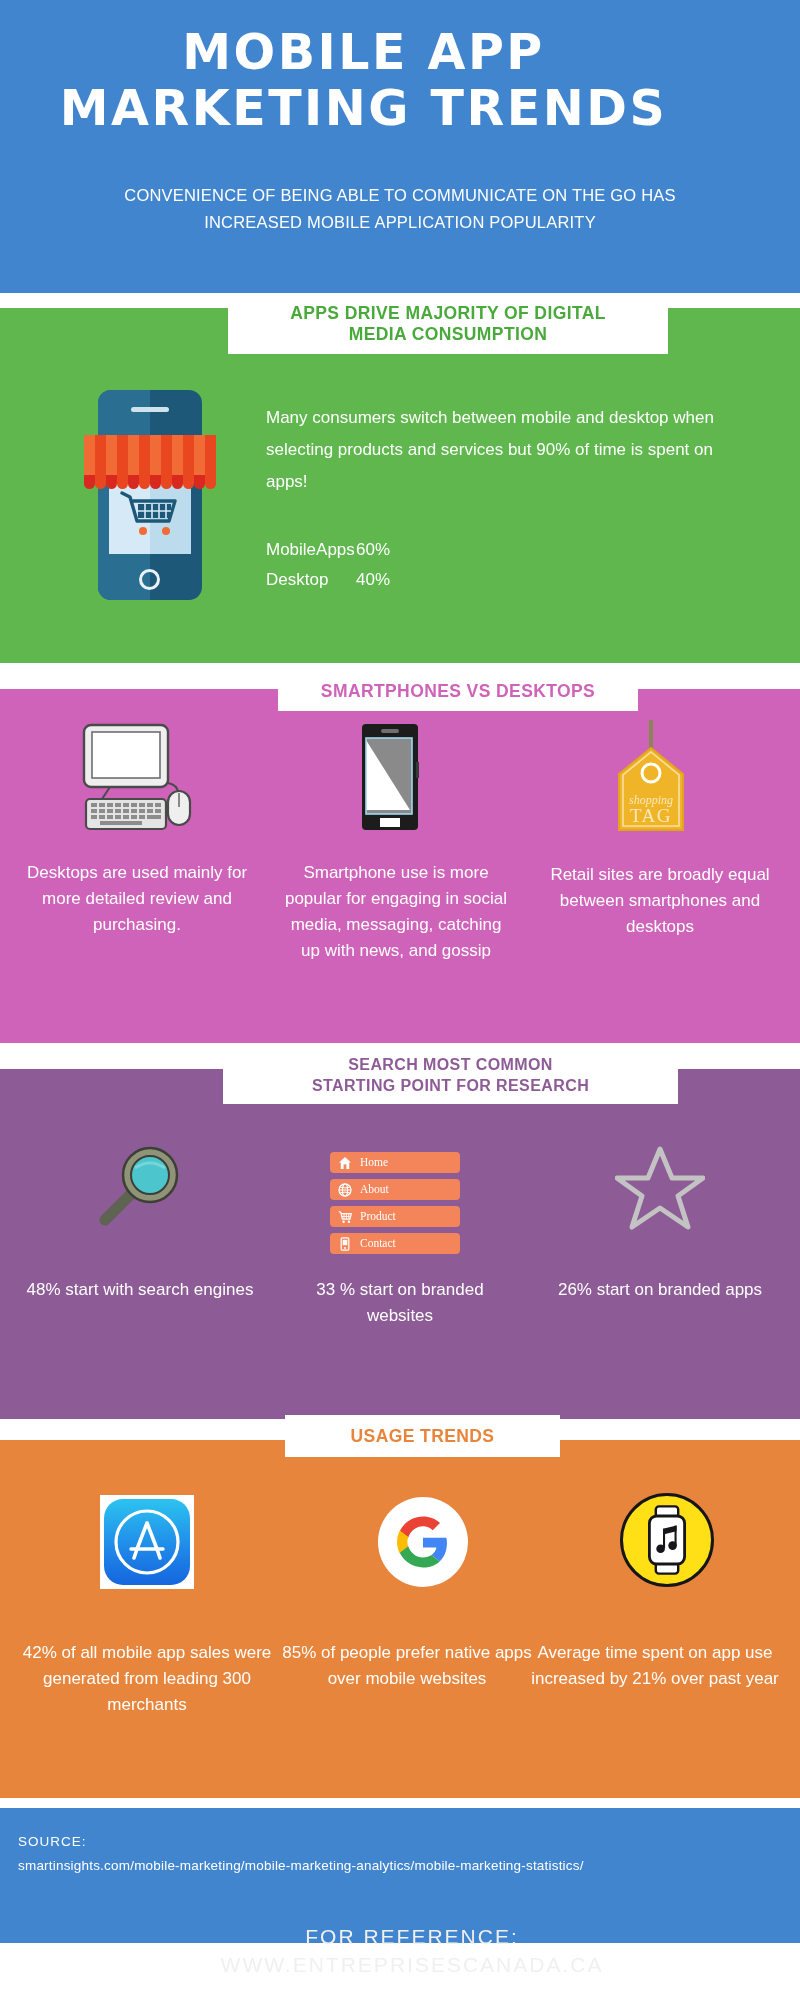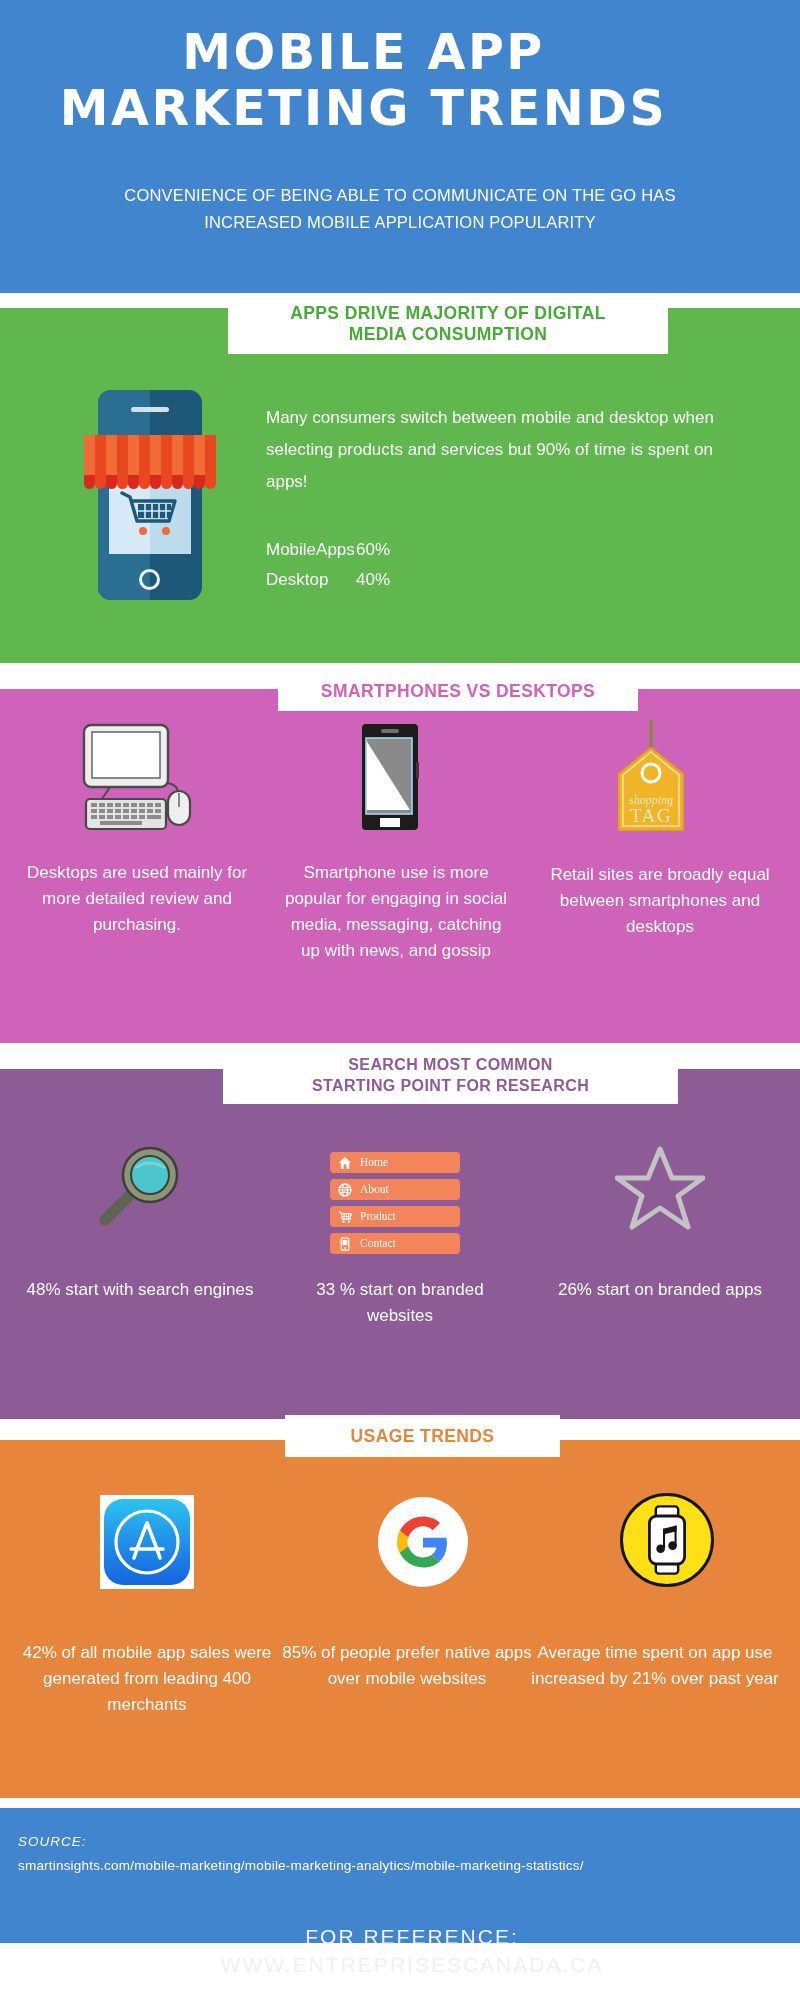--- a/index.html
+++ b/index.html
@@ -127,21 +127,21 @@
   .google-ico { position:absolute; left:378px; top:1497px; width:90px; height:90px; background:#ffffff; border-radius:50%; display:flex; align-items:center; justify-content:center; }
   .watch-ico { position:absolute; left:620px; top:1493px; width:94px; height:94px; border-radius:50%; background:#ffe016; border:3px solid #16161a; display:flex; align-items:center; justify-content:center; }
 
   
   .source {
     position:absolute; left:18px; top:1830px; width:760px;
     color:#ffffff; font-size:13.5px; line-height:24px;
     font-family:"Liberation Sans Narrow","Liberation Sans",sans-serif;
     font-stretch:condensed; letter-spacing:.2px;
   }
-  .source .lbl { letter-spacing:1px;font-style:italic; }
+  .source .lbl { letter-spacing:1px; }
 
   
   .watermark {
     position:absolute; left:0; width:800px; text-align:center;
     color:#f0f0f0; font-family:"Liberation Sans Narrow","Liberation Sans",sans-serif;
     font-stretch:condensed; letter-spacing:2px;margin-left:12px;
   }
   .wm1 { top:1925px; font-size:21px; }
   .wm2 { top:1953px; font-size:21px; }
 </style>
@@ -390,21 +390,21 @@
       <g fill="#16161a">
         <path d="M25 28 L42 24 L42 31 L25 35 Z"></path>
         <rect x="25" y="28" width="2.6" height="24"></rect>
         <rect x="39.4" y="24" width="2.6" height="24"></rect>
         <circle cx="22" cy="53" r="5.4"></circle>
         <circle cx="37" cy="49" r="5.4"></circle>
       </g>
     </svg>
   </div>
 
-  <div class="btext orange-col oc1">42% of all mobile app sales were generated from leading 400 merchants</div>
+  <div class="btext orange-col oc1">42% of all mobile app sales were generated from leading 300 merchants</div>
   <div class="btext orange-col oc2">85% of people prefer native apps over mobile websites</div>
   <div class="btext orange-col oc3">Average time spent on app use increased by 21% over past year</div>
 
   <div class="band band-source"></div>
   <div class="source">
     <div class="lbl">SOURCE:</div>
     <div>smartinsights.com/mobile-marketing/mobile-marketing-analytics/mobile-marketing-statistics/</div>
   </div>
 
   <div class="band band-bottom"></div>

